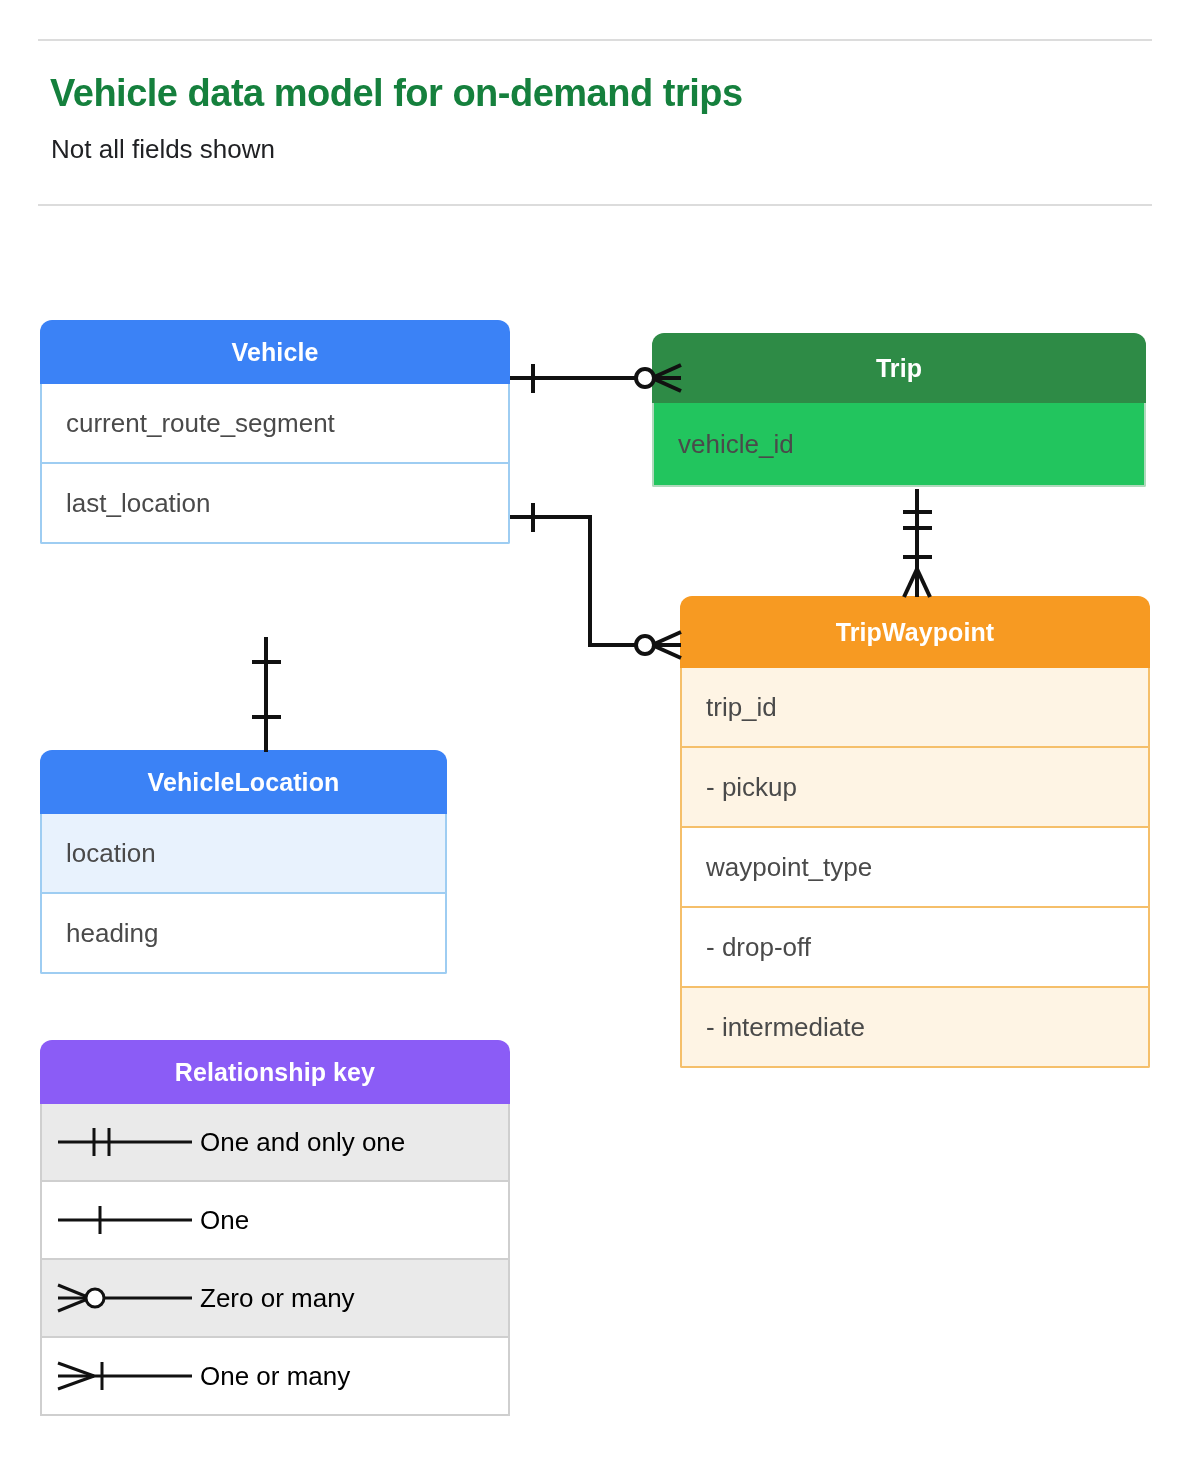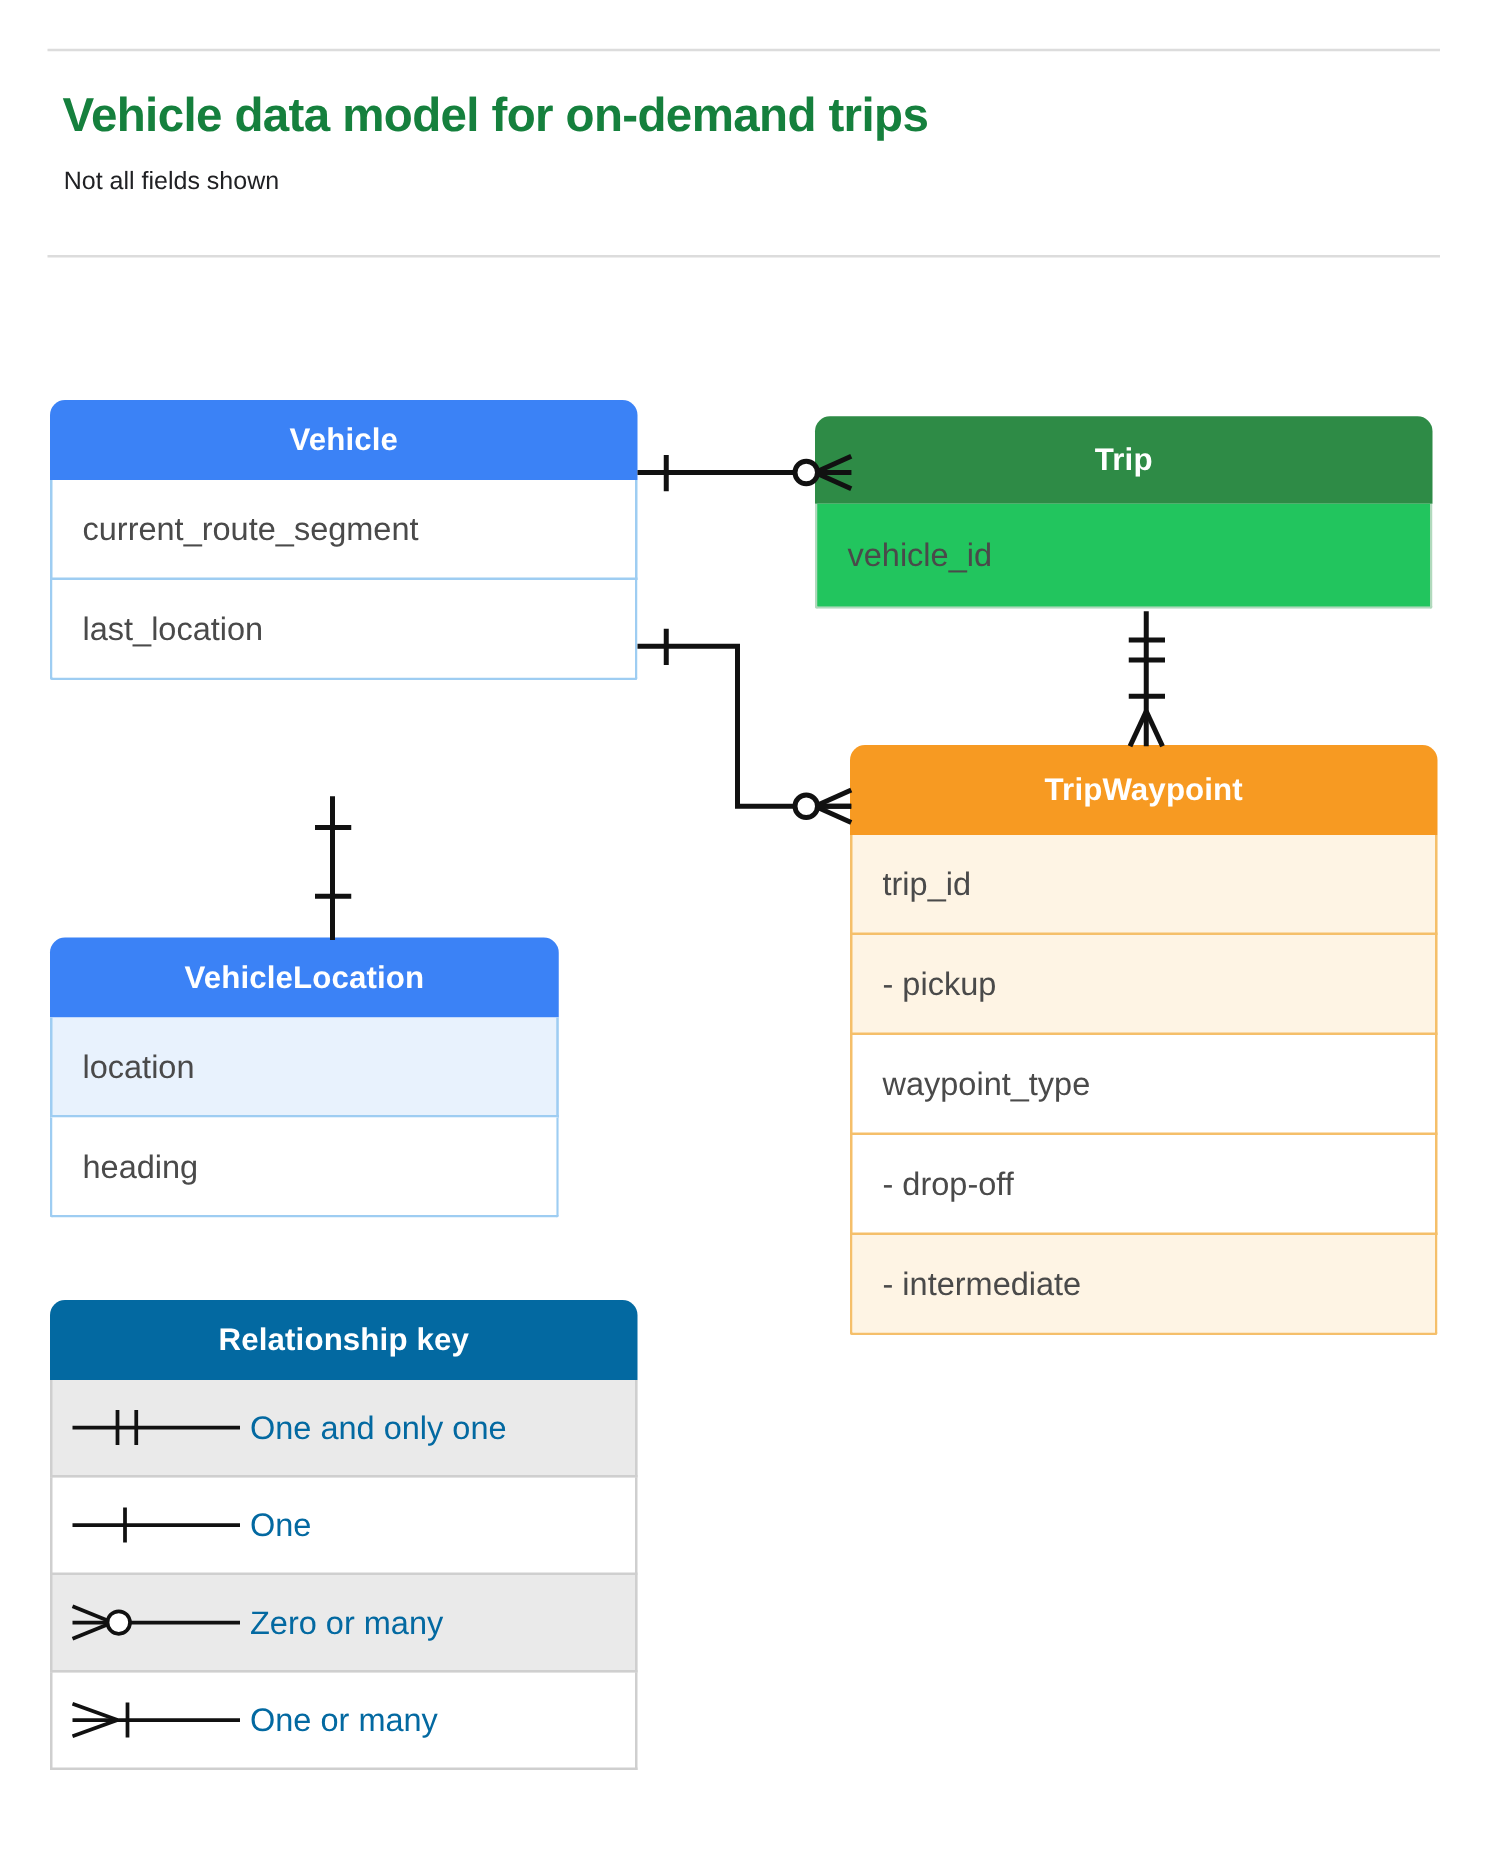--- a/index.html
+++ b/index.html
@@ -34,21 +34,21 @@
     font-size: 38px;
     font-weight: 700;
     color: #15803d;
     letter-spacing: -0.5px;
     white-space: nowrap;
   }
   #page-subtitle {
     position: absolute;
     left: 51px;
     top: 134px;
-    font-size: 20px;
+    font-size: 26px;
     font-weight: 400;
     color: #202124;
     white-space: nowrap;
   }
 
   
   .entity {
     position: absolute;
   }
   .entity-header {
@@ -86,21 +86,21 @@
   .green .entity-header { background: #2e8b46; }
   .green .entity-row { border-color: #b0d9bc; background: #ffffff; }
   .green .entity-row.tint { background: #22c55e; }
 
   
   .orange .entity-header { background: #f79a22; }
   .orange .entity-row { border-color: #f5bf6a; background: #ffffff; }
   .orange .entity-row.tint { background: #fef4e4; }
 
   
-  .gray .entity-header { background: #0369a1; }
+  .gray .entity-header { background: #8b5cf6; }
 
   
   #entity-vehicle          { left: 40px;  top: 320px; width: 470px; }
   #entity-trip             { left: 652px; top: 333px; width: 494px; }
   #entity-tripwaypoint     { left: 680px; top: 596px; width: 470px; }
   #entity-vehiclelocation  { left: 40px;  top: 750px; width: 407px; }
   #legend                  { left: 40px;  top: 1040px; width: 470px; }
 
   #entity-trip .entity-header { height: 70px; }
   #entity-trip .entity-row { height: 84px; }
@@ -120,21 +120,21 @@
   .legend-row.tint { background: #eaeaea; }
   .legend-sym {
     width: 148px;
     flex: 0 0 148px;
     display: flex;
     align-items: center;
     justify-content: center;
   }
   .legend-label {
     font-size: 26px;
-    color: #0369a1;
+    color: #000000;
     white-space: nowrap;
   }
 
   
   #connectors {
     position: absolute;
     left: 0; top: 0;
     width: 1190px;
     height: 1480px;
     pointer-events: none;

